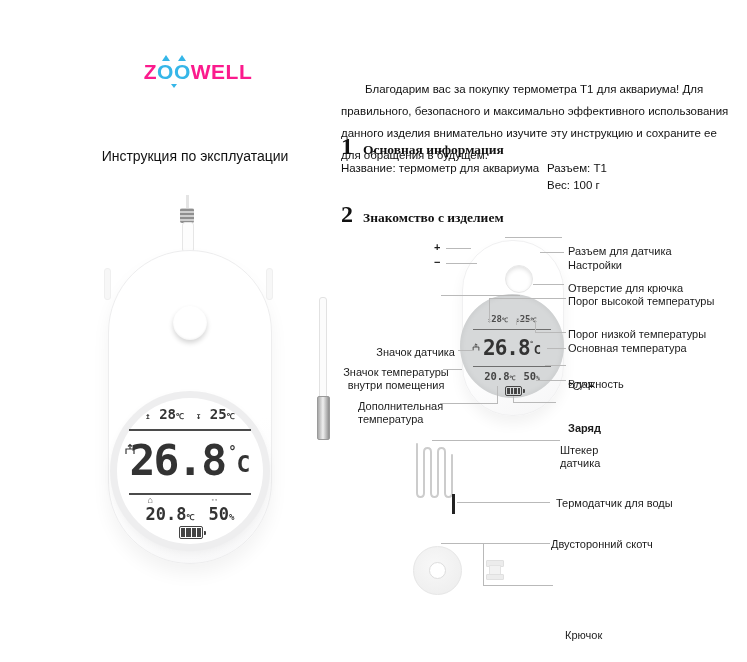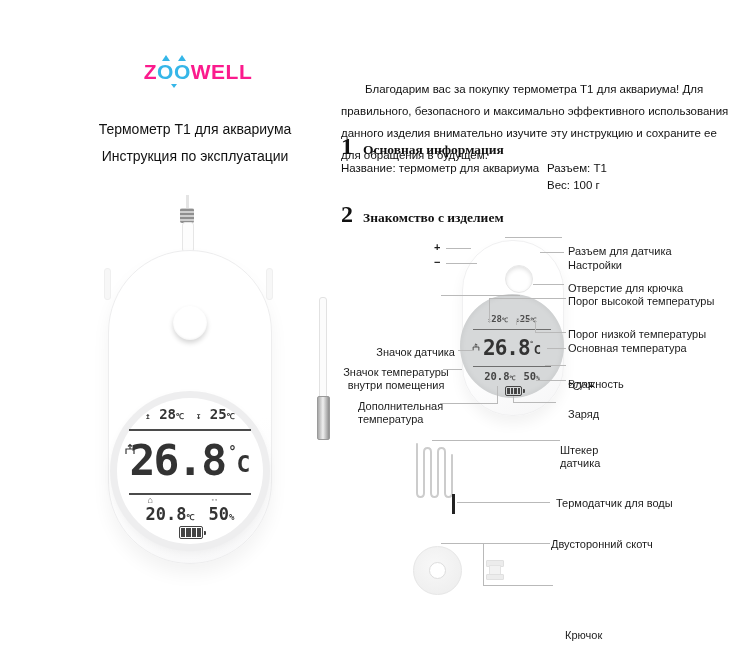--- a/index.html
+++ b/index.html
@@ -48,21 +48,20 @@
 </style>
 </head>
 <body>
 
 <div class="page">
 
   <div class="logo">
     <span class="lg-pink">Z</span><span class="lg-o">O</span><span class="lg-o nose">O</span><span class="lg-pink">WELL</span>
   </div>
 
-  <div class="h-title" style="left:90px;top:121px;">Термометр T1 для аквариума</div>
   <div class="h-title" style="left:90px;top:148px;">Инструкция по эксплуатации</div>
 
   <div class="abs" style="left:186px;top:195px;width:3px;height:14px;background:#e4e4e4;"></div>
   <div class="abs" style="left:180px;top:208px;width:14px;height:15px;border-radius:2px;background:repeating-linear-gradient(0deg,#8f8f8f 0 2px,#cfcfcf 2px 4px);"></div>
   <div class="abs" style="left:182px;top:222px;width:10px;height:30px;background:#fdfdfd;border:1px solid #e6e6e6;border-radius:3px 3px 5px 5px;"></div>
   <div class="device-big"></div>
   <div class="abs" style="left:104px;top:268px;width:5px;height:30px;border-radius:3px;background:#f7f7f7;border:1px solid #efefef;"></div>
   <div class="abs" style="left:266px;top:268px;width:5px;height:30px;border-radius:3px;background:#f7f7f7;border:1px solid #efefef;"></div>
   <div class="abs" style="left:173px;top:306px;width:34px;height:34px;border-radius:50%;background:#fff;box-shadow:0 3px 5px rgba(0,0,0,.16),inset 0 -1px 2px rgba(0,0,0,.05);"></div>
 
@@ -171,21 +170,21 @@
   <div class="hl" style="left:513px;top:402px;width:43px;"></div>
 
   <div class="lab" style="left:568px;top:245px;">Разъем для датчика</div>
   <div class="lab" style="left:568px;top:259px;">Настройки</div>
   <div class="lab" style="left:568px;top:282px;">Отверстие для крючка</div>
   <div class="lab" style="left:568px;top:295px;">Порог высокой температуры</div>
   <div class="lab" style="left:568px;top:328px;">Порог низкой температуры</div>
   <div class="lab" style="left:568px;top:342px;">Основная температура</div>
   <div class="lab" style="left:568px;top:360px;margin-top:20px;">°C/°F</div>
   <div class="lab" style="left:568px;top:378px;">Влажность</div>
-  <div class="lab" style="left:568px;top:408px;">Заряд</div>
+  <div class="lab" style="left:568px;top:422px;font-weight:bold;">Заряд</div>
 
   <div class="lab labr" style="left:370px;top:346px;width:85px;">Значок датчика</div>
   <div class="lab" style="left:358px;top:400px;width:90px;">Дополнительная температура</div>
   <div class="lab labc" style="left:330px;top:366px;width:132px;">Значок температуры внутри помещения</div>
 
   <svg class="abs" style="left:405px;top:435px;" width="65" height="85" viewBox="0 0 65 85">
     <path d="M12,9 V58 Q12,62 15.5,62 Q19,62 19,58 V17 Q19,13 22.5,13 Q26,13 26,17 V58 Q26,62 29.5,62 Q33,62 33,58 V17 Q33,13 36.5,13 Q40,13 40,17 V58 Q40,62 43.5,62 Q47,62 47,58 V20" fill="none" stroke="#cccccc" stroke-width="2" stroke-linecap="round"></path>
   </svg>
   <div class="abs" style="left:452px;top:494px;width:3px;height:20px;background:#222;"></div>
   <div class="hl" style="left:432px;top:440px;width:128px;"></div>

